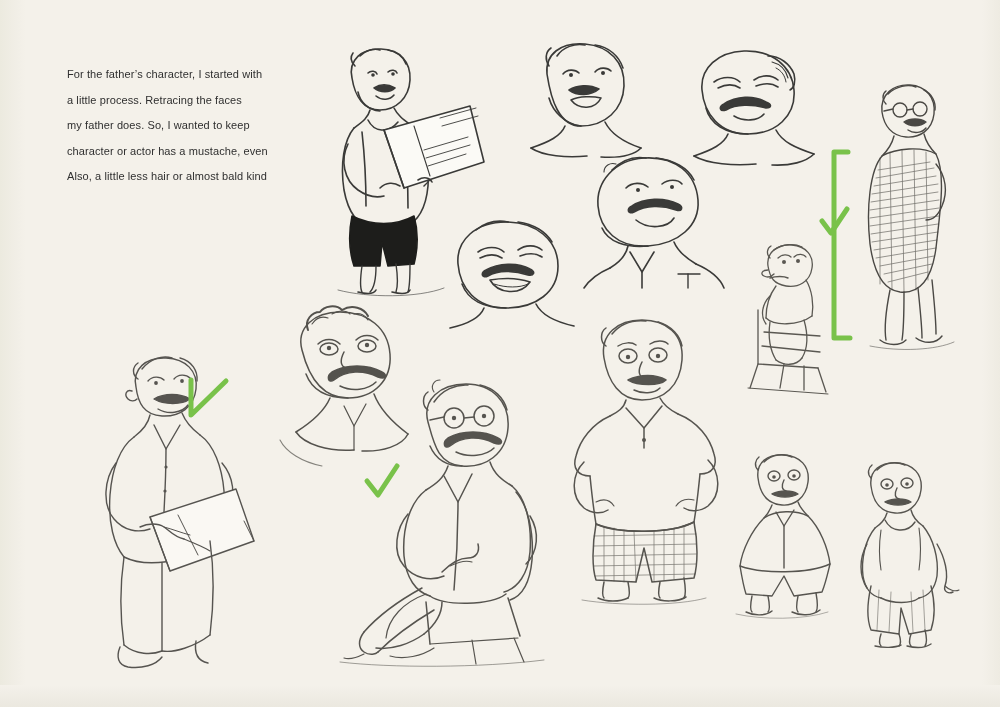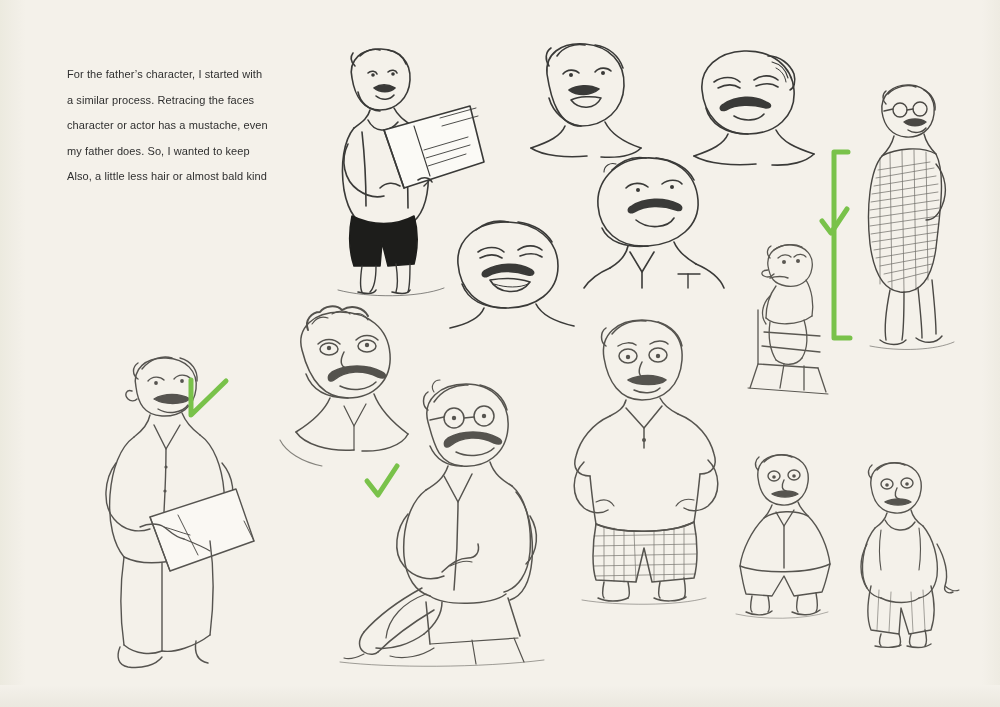--- a/index.html
+++ b/index.html
@@ -67,23 +67,23 @@
 <body>
 
 <div id="page" style="background: rgb(244, 241, 234);">
 
   <div class="paper-edge-left"></div>
   <div class="paper-edge-right"></div>
   <div class="paper-edge-bottom"></div>
 
   <div id="notes">
     <p>For the father’s character, I started with</p>
-    <p>a similar process. Retracing the faces</p>
+    <p>a little process. Retracing the faces</p>
+    <p>my father does. So, I wanted to keep</p>
     <p>character or actor has a mustache, even</p>
-    <p>my father does. So, I wanted to keep</p>
     <p>Also, a little less hair or almost bald kind</p>
   </div>
 
   <div class="sketch" style="left:318px; top:40px;">
     <svg width="170" height="255" viewBox="0 0 170 255" fill="none" stroke="#3a3a38" stroke-width="1.6" stroke-linecap="round" stroke-linejoin="round">
 
       <path d="M34 38 C30 20 44 8 63 9 C82 10 93 22 92 40 C91 58 78 70 62 70 C46 70 37 57 34 38 Z"></path>
 
       <path d="M42 16 C48 10 56 8 62 10 M70 10 C78 11 85 16 88 24"></path>
       <path d="M37 26 C33 22 32 17 35 13"></path>

